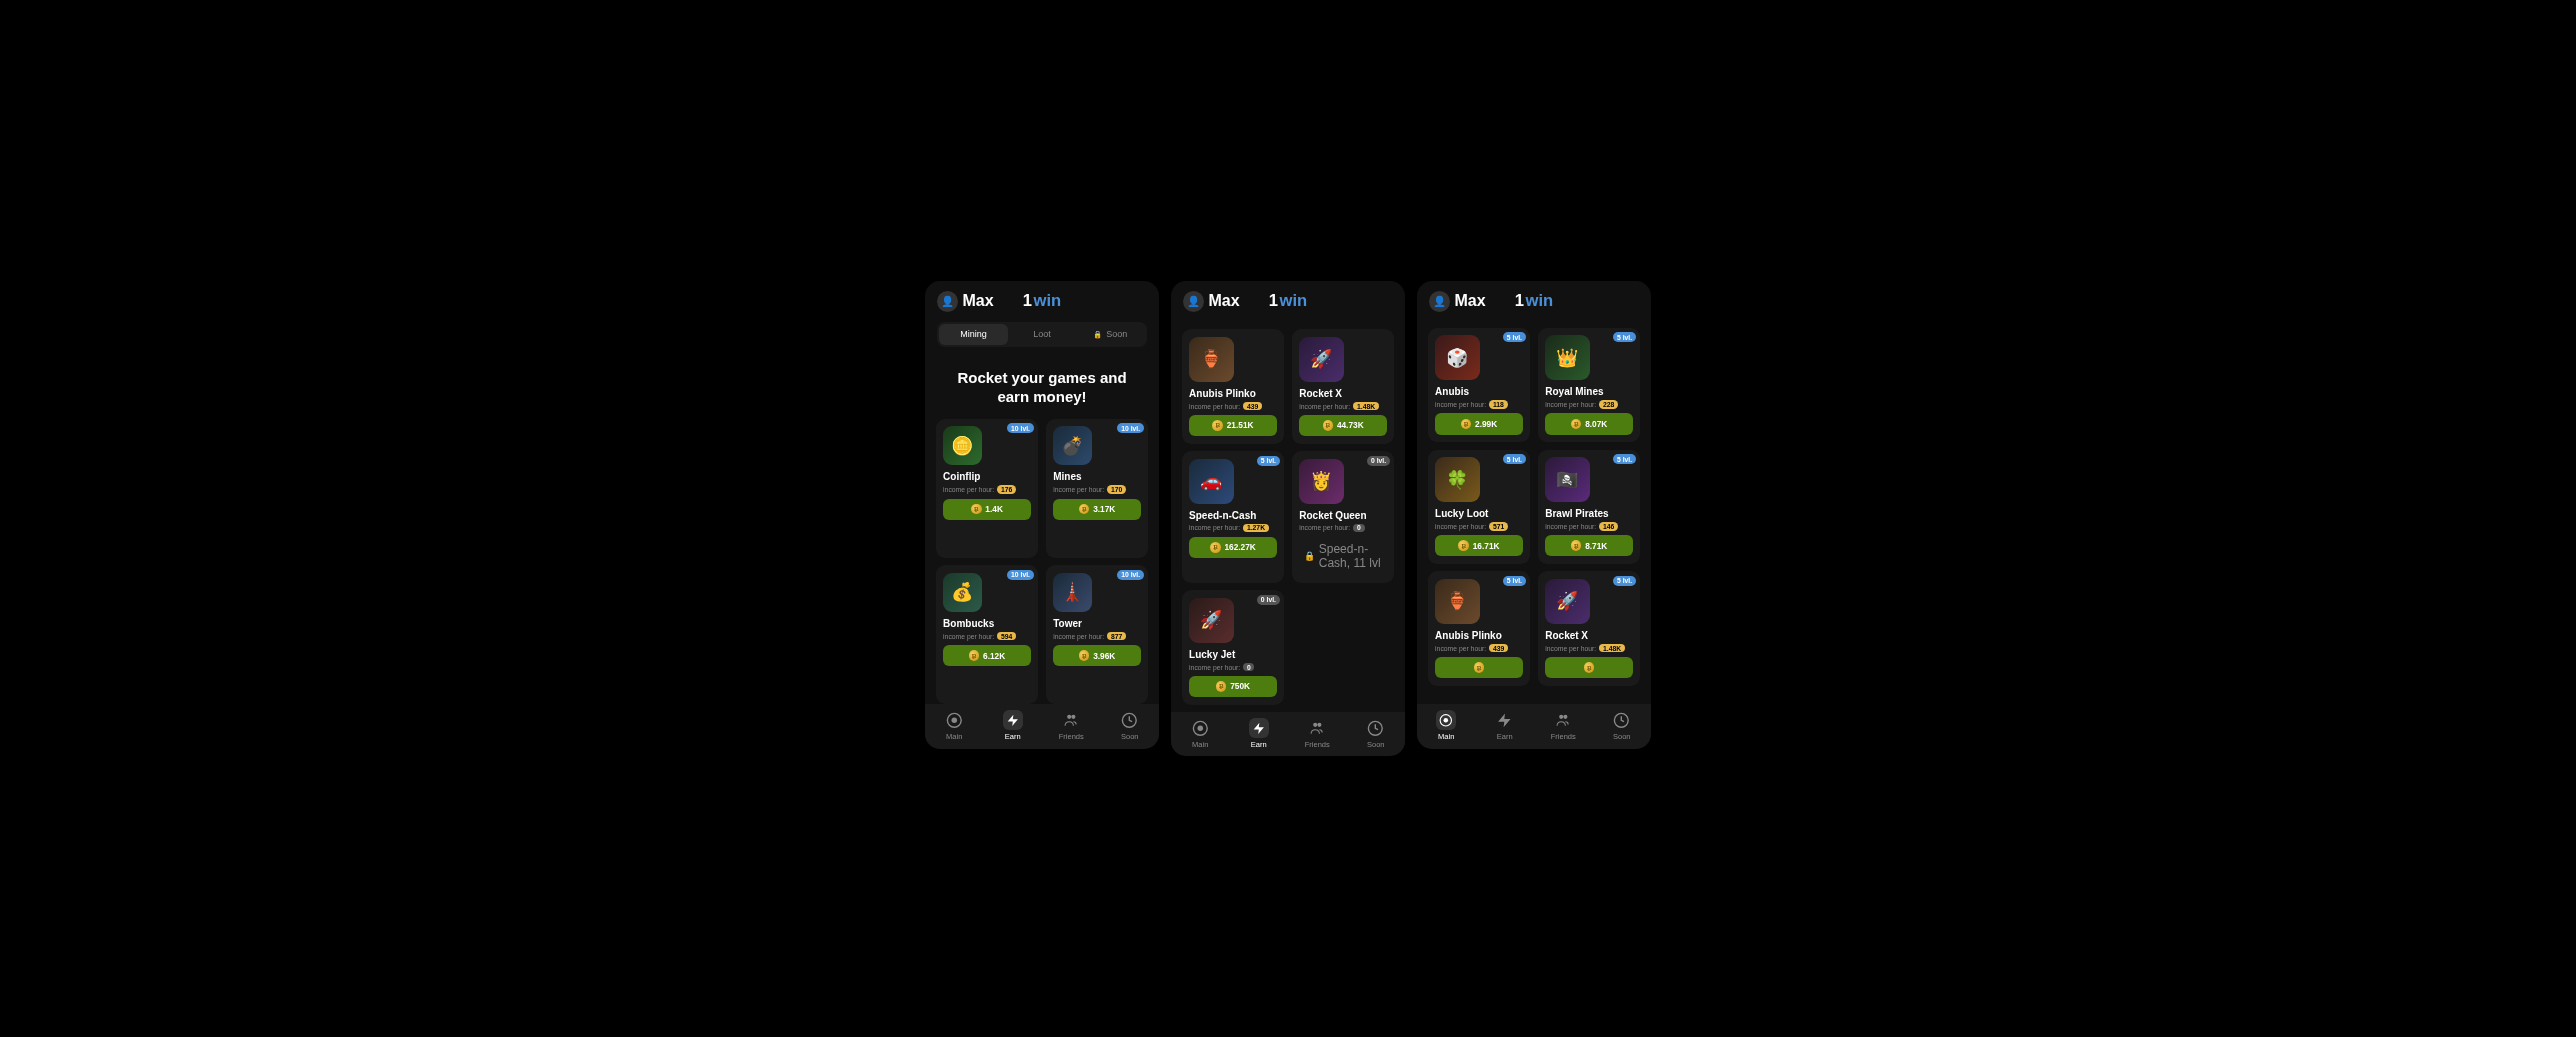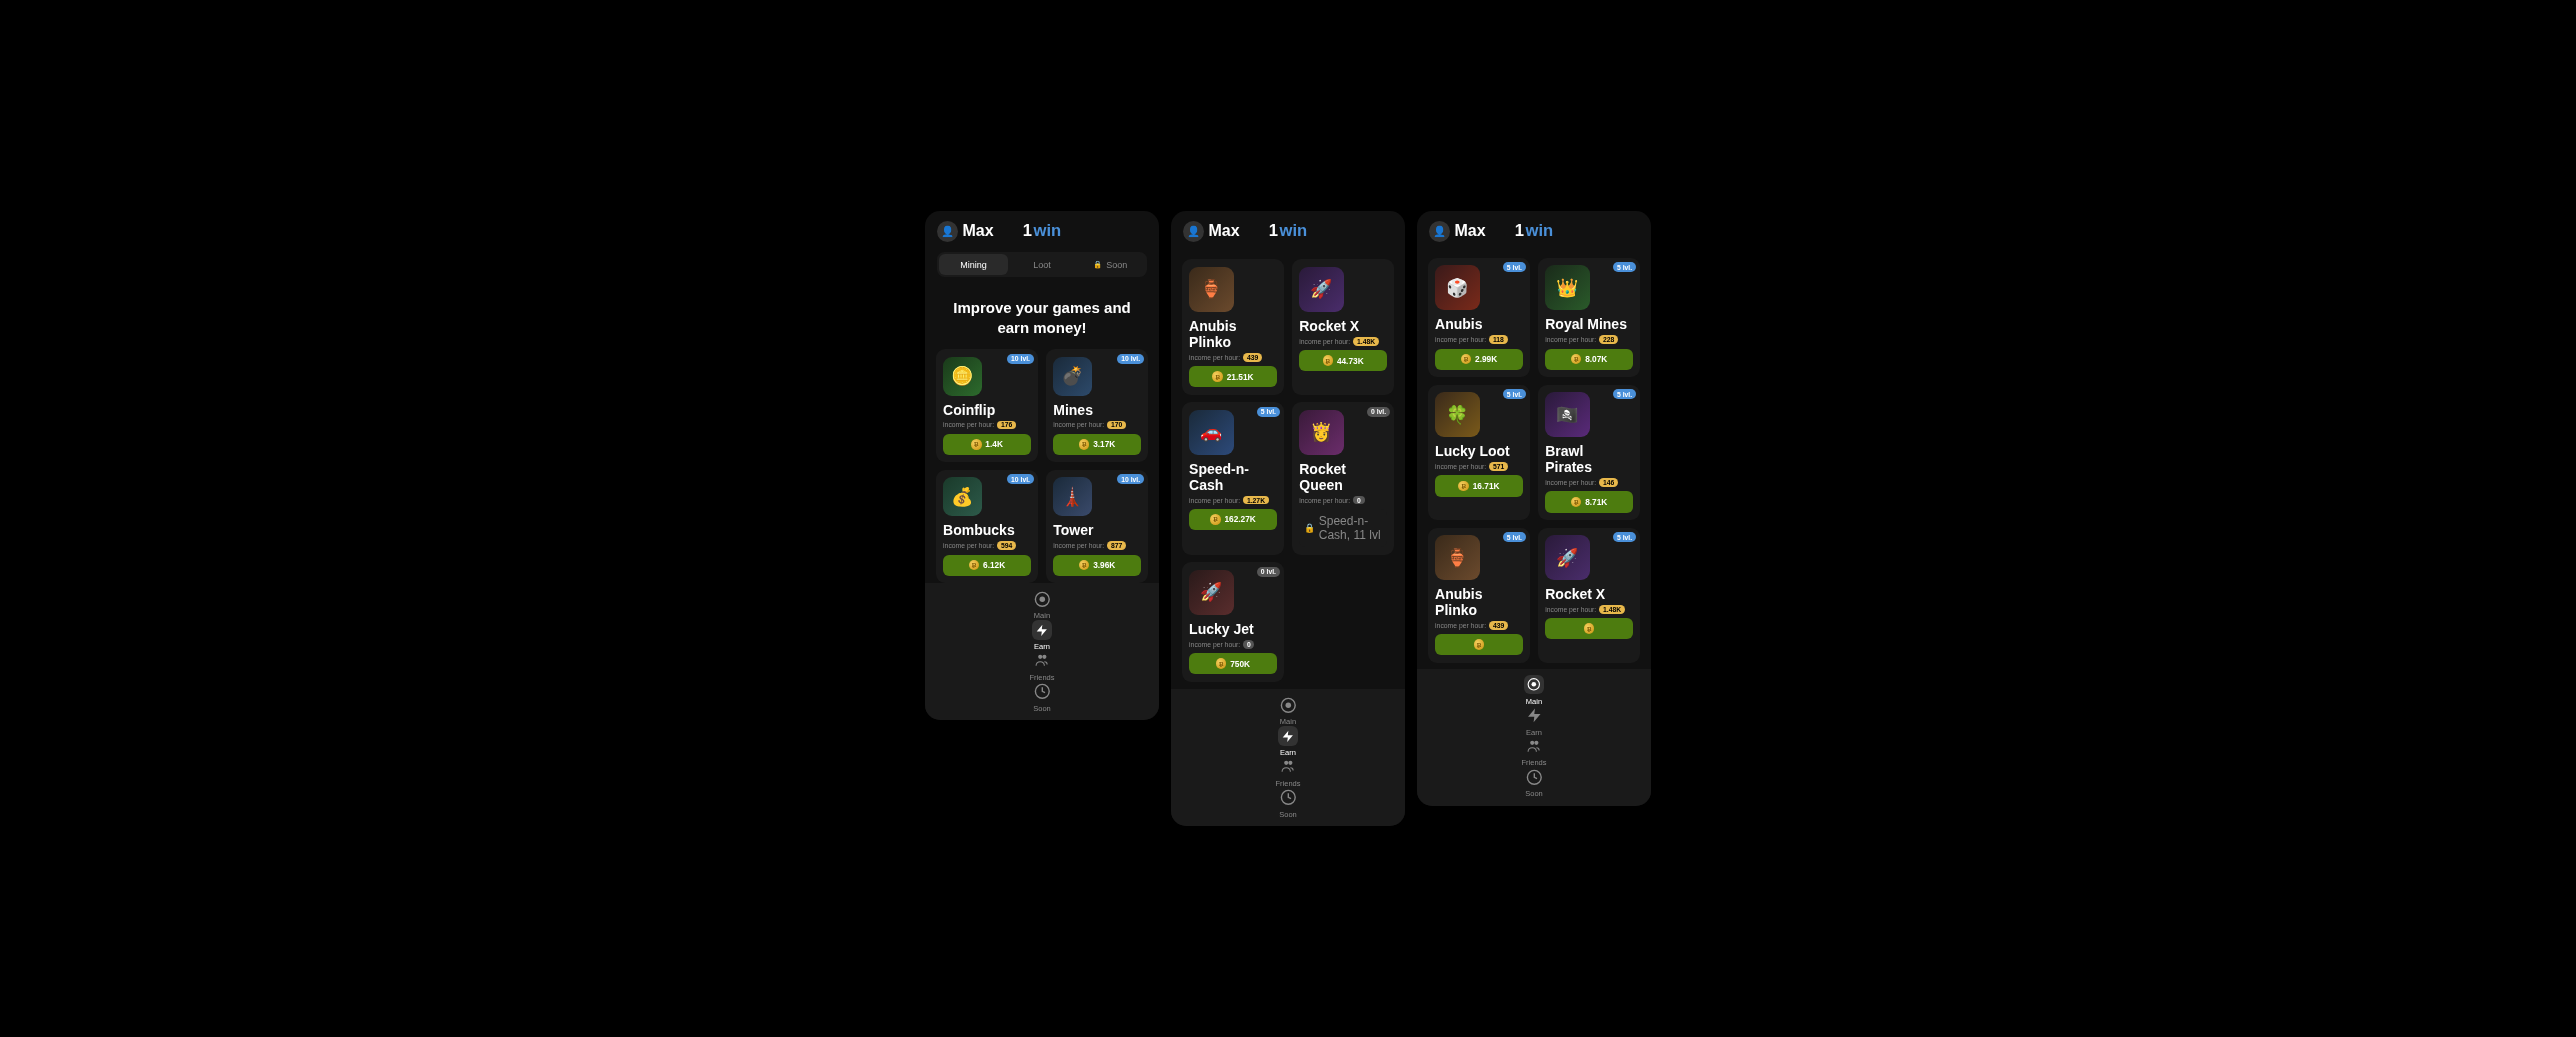--- a/index.html
+++ b/index.html
@@ -148,21 +148,21 @@
       padding: 1.5px 3.8px;
       border-radius: 6px;
       white-space: nowrap;
     }
     .level-badge.gray {
       background: #555;
       color: #fff;
     }
     .game-name {
       color: #fff;
-      font-size: 14px;
+      font-size: 10px;
       font-weight: 600;
       margin-bottom: 3px;
     }
     .income-label {
       color: #888;
       font-size: 6.8px;
       margin-bottom: 3px;
       display: flex;
       align-items: center;
       gap: 3px;
@@ -204,21 +204,20 @@
       color: #7a5500;
       font-weight: 900;
       flex-shrink: 0;
     }
     
     .bottom-nav {
       display: flex;
       background: #1a1a1a;
       padding: 6px 0 7.5px;
       margin-top: auto;
-      flex-direction: column;
     }
     .nav-item {
       flex: 1;
       display: flex;
       flex-direction: column;
       align-items: center;
       gap: 2.3px;
       cursor: pointer;
     }
     .nav-icon {
@@ -308,21 +307,21 @@
 
     <div class="tabs">
       <div class="tab active">Mining</div>
       <div class="tab">Loot</div>
       <div class="tab">
         <span class="lock-icon">🔒</span>
         Soon
       </div>
     </div>
 
-    <div class="promo-text">Improve your games and earn money!</div>
+    <div class="promo-text">Rocket your games and earn money!</div>
 
     <div class="games-grid">
 
       <div class="game-card">
         <div class="game-icon-wrap">
           <div class="game-icon bg-coinflip">🪙</div>
           <span class="level-badge">10 lvl.</span>
         </div>
         <div class="game-name">Coinflip</div>
         <div class="income-label">

